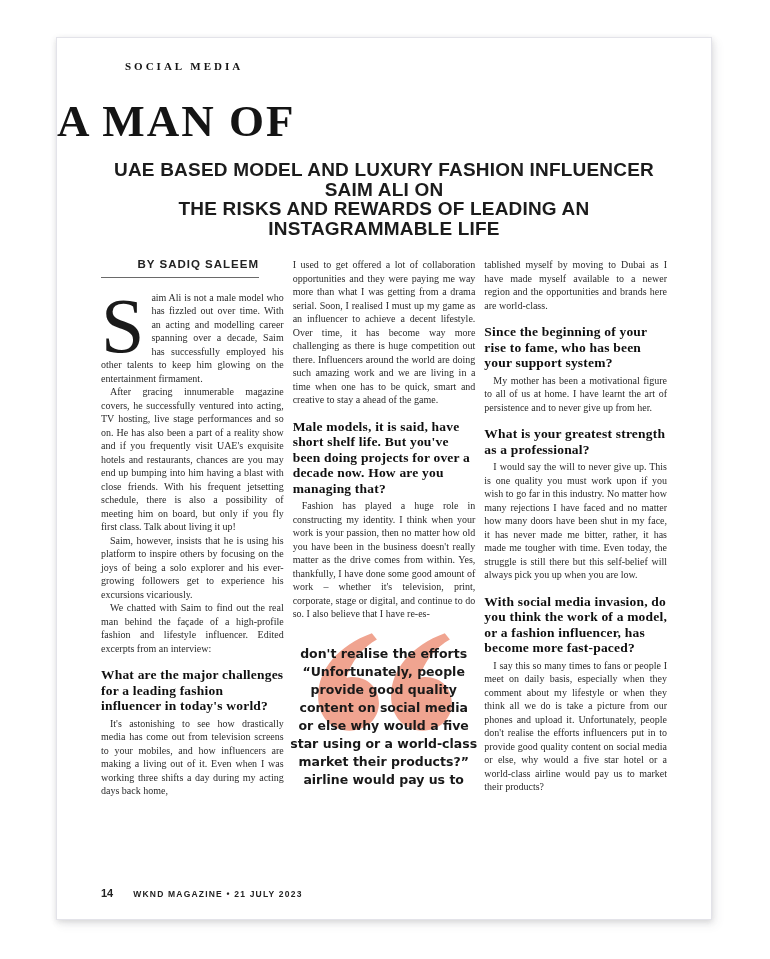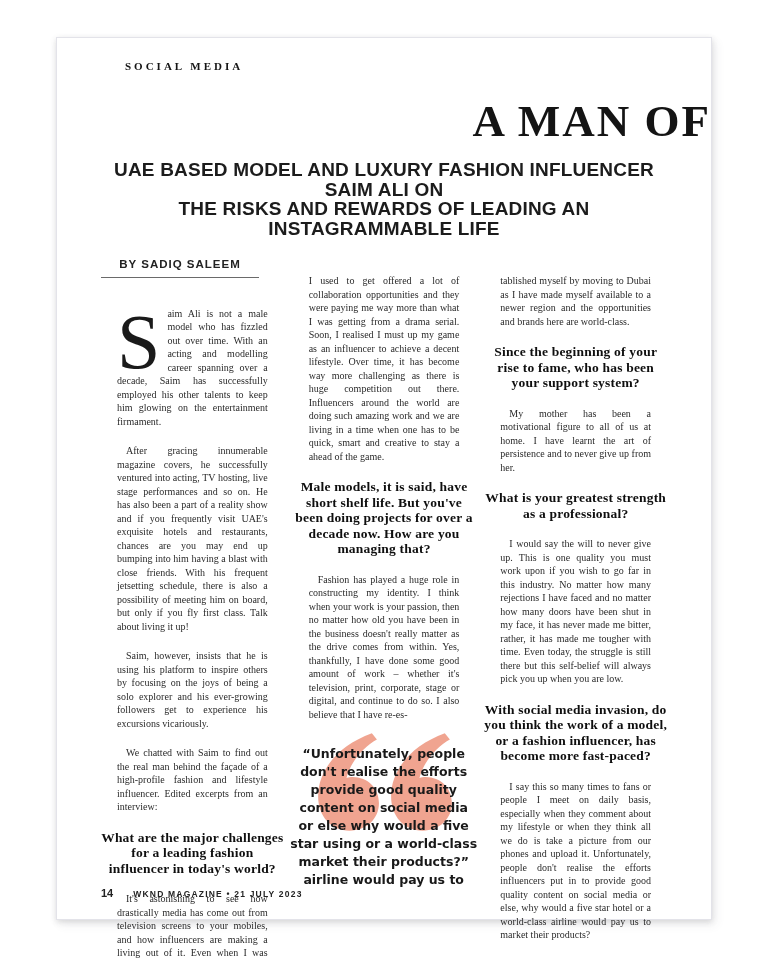--- a/index.html
+++ b/index.html
@@ -16,59 +16,59 @@
     border:1px solid #e3e3e9;
     box-shadow:0 2px 6px rgba(70,70,80,.18), 4px 5px 10px rgba(70,70,80,.07);
     box-sizing:border-box;
   }
   .kicker{
     margin:22px 0 0 68px;
     font-family:"Liberation Serif",serif;
     font-weight:bold;font-size:11px;letter-spacing:3px;color:#151515;
   }
   .title{
-    margin:26px 0 0 0;text-align:right;
+    margin:26px 0 0 0;text-align:left;
     font-family:"Liberation Serif",serif;
     font-weight:bold;color:#141414;
     font-size:45px;line-height:47px;letter-spacing:2px;
   }
   .title span{display:block;}
   .subtitle{
     margin:15px auto 0 auto;width:540px;text-align:center;
     font-weight:bold;font-size:19px;line-height:19.5px;color:#1c1c1c;letter-spacing:.2px;
   }
   .columns{
     display:flex;gap:9px;margin:20px 44px 0 44px;
   }
   .col{
     flex:1;min-width:0;
     font-family:"Liberation Serif",serif;
     font-size:10px;line-height:13.5px;color:#2a2a2a;
     text-align:justify;
   }
-  .col p{margin:16px;}
+  .col p{margin:0;}
   .col p.indent{text-indent:9px;}
   .byline{
     display:inline-block;width:158px;
     font-family:"Liberation Sans",sans-serif;
     font-weight:bold;font-size:11.5px;letter-spacing:1px;color:#222;
     padding-bottom:5px;border-bottom:1.5px solid #6a6a6a;
-    margin-bottom:13px;text-align:center;
+    margin-bottom:13px;text-align:right;
   }
   .dropcap{
     float:left;
     font-family:"Liberation Serif",serif;
     font-size:78px;line-height:60px;color:#1a1a1a;
     margin:5px 7px 0 0;
   }
   .q{
     margin:12px 0 3px 0;
     font-family:"Liberation Serif",serif;
     font-weight:bold;font-size:13.5px;line-height:15.5px;color:#0f0f0f;
-    letter-spacing:.2px;text-align:center;
+    letter-spacing:.2px;text-align:left;
   }
   .pullquote{
     position:relative;
     width:198px;margin:24px 0 0 -8px;
   }
   .pq-mark{
     position:absolute;top:-14px;left:50%;transform:translateX(-50%);
     z-index:0;line-height:0;
   }
   .pq-text{
@@ -120,22 +120,22 @@
       <div class="pullquote">
         <span class="pq-mark">
           <svg width="152" height="102" viewBox="0 0 150 100" xmlns="http://www.w3.org/2000/svg">
             <g fill="#F0A490">
               <path d="M63,2 C30,14 10,38 10,64 c0,20 13,34 31,34 c17,0 29,-12 29,-27 c0,-15 -11,-26 -26,-26 c-2,0 -4,0.2 -6,1 C42,30 55,15 68,8 Z"></path>
               <path transform="translate(72,0)" d="M63,2 C30,14 10,38 10,64 c0,20 13,34 31,34 c17,0 29,-12 29,-27 c0,-15 -11,-26 -26,-26 c-2,0 -4,0.2 -6,1 C42,30 55,15 68,8 Z"></path>
             </g>
           </svg>
         </span>
         <div class="pq-text">
+          <div>don't realise the efforts</div>
           <div>“Unfortunately, people</div>
-          <div>don't realise the efforts</div>
           <div>provide good quality</div>
           <div>content on social media</div>
           <div>or else why would a five</div>
           <div>star using or a world-class</div>
           <div>market their products?”</div>
           <div>airline would pay us to</div>
         </div>
       </div>
     </div>
 

